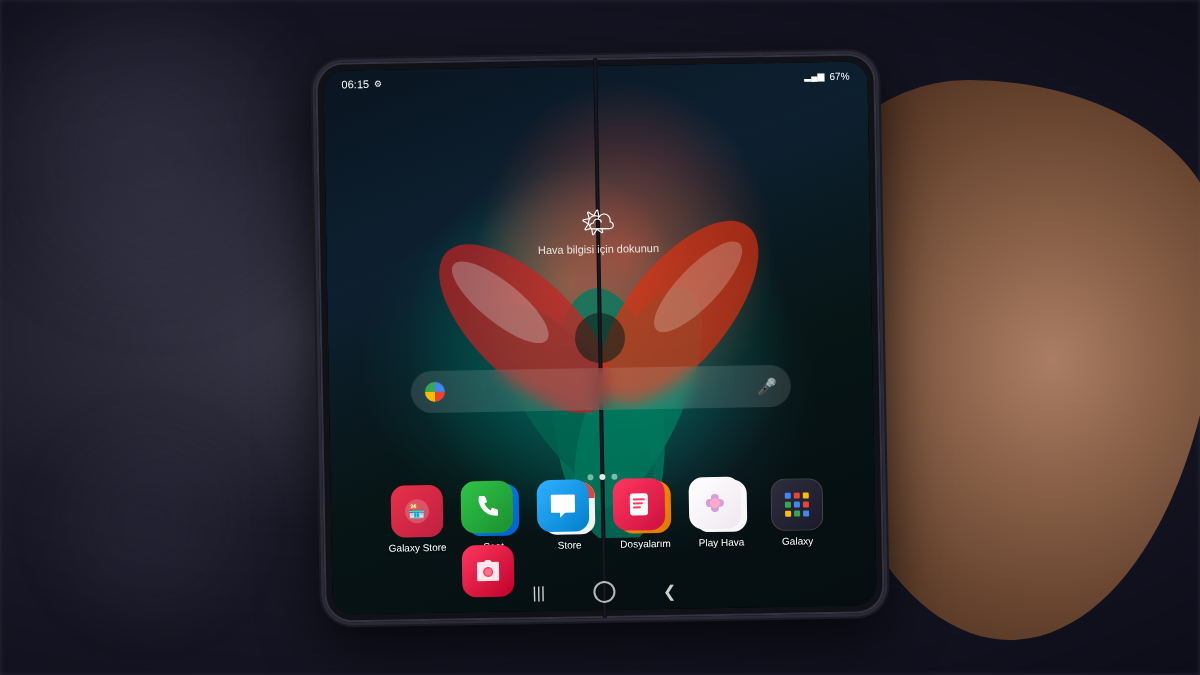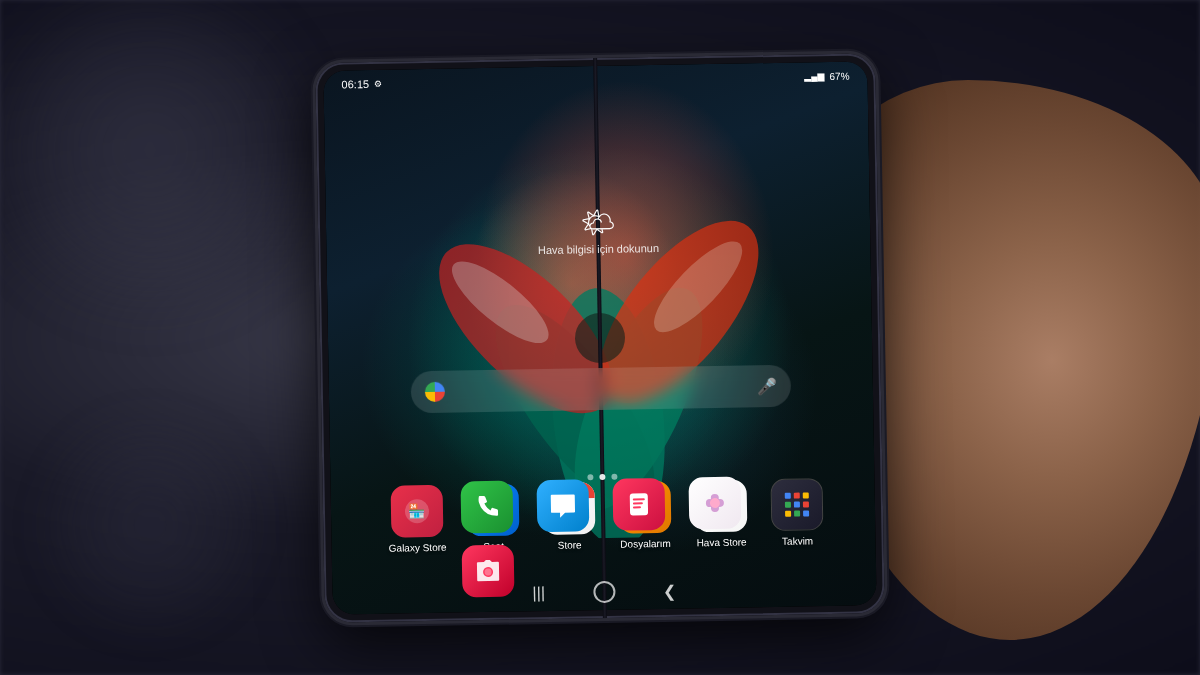--- a/index.html
+++ b/index.html
@@ -442,38 +442,38 @@
                   <stop offset="0%" style="stop-color:#ff1744"></stop>
                   <stop offset="100%" style="stop-color:#d50000"></stop>
                 </linearGradient>
               </defs>
               <path d="M8 6 L28 17 L8 28 Z" fill="url(#ps3)"></path>
               <path d="M8 6 L18 17 L8 28 Z" fill="url(#ps1)"></path>
               <path d="M8 6 L28 17 L18 17 Z" fill="url(#ps2)"></path>
               <path d="M18 17 L28 17 L8 28 Z" fill="url(#ps4)"></path>
             </svg>
           </div>
-          <span class="app-label">Hava Store</span>
+          <span class="app-label">Play Hava</span>
         </div>
 
         <div class="app-item">
           <div class="app-icon icon-google">
             <div class="google-grid-dots">
               <div class="google-grid-dot" style="background:#4285F4;"></div>
               <div class="google-grid-dot" style="background:#EA4335;"></div>
               <div class="google-grid-dot" style="background:#FBBC04;"></div>
               <div class="google-grid-dot" style="background:#34A853;"></div>
               <div class="google-grid-dot" style="background:#4285F4;"></div>
               <div class="google-grid-dot" style="background:#EA4335;"></div>
               <div class="google-grid-dot" style="background:#FBBC04;"></div>
               <div class="google-grid-dot" style="background:#34A853;"></div>
               <div class="google-grid-dot" style="background:#4285F4;"></div>
             </div>
           </div>
-          <span class="app-label">Takvim</span>
+          <span class="app-label">Galaxy</span>
         </div>
 
       </div>
 
       <div class="dock-row">
 
         <div class="app-item">
           <div class="app-icon icon-phone">
             <svg width="28" height="28" viewBox="0 0 28 28">
               <path d="M6 4 Q6 3 7 3 L11 3 Q12 3 12.5 4 L14 8 Q14.5 9 13.5 9.5 L11.5 10.5 Q13 13.5 14.5 15 Q16 16.5 17.5 17.5 L18.5 15.5 Q19 14.5 20 15 L24 16.5 Q25 17 25 18 L25 22 Q25 23 24 23 Q10 23 6 9 Q5.5 7 6 4 Z" fill="white"></path>

